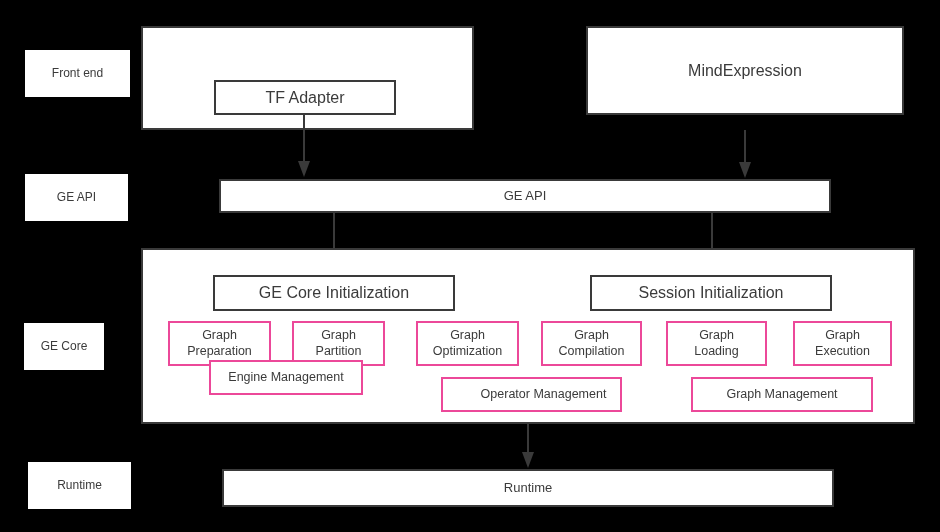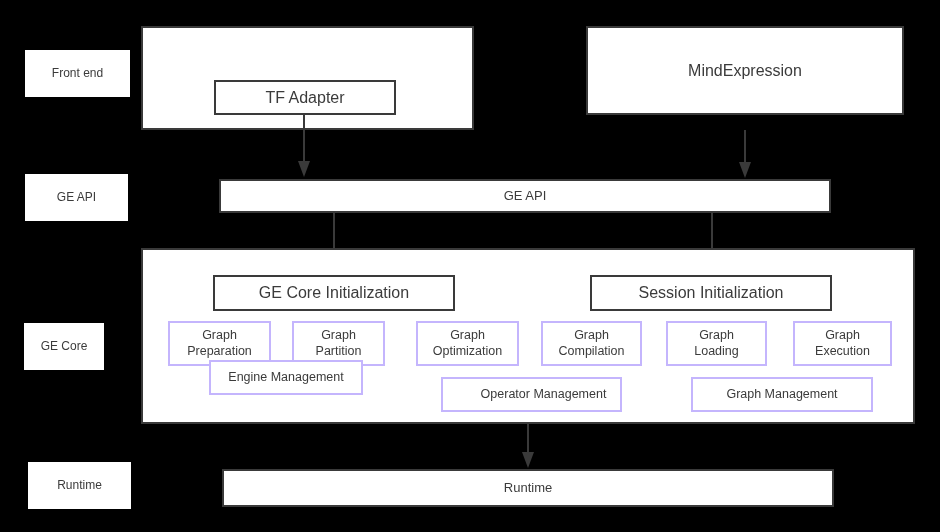--- a/index.html
+++ b/index.html
@@ -34,21 +34,21 @@
   
   .container-box {
     border: 2px solid #3a3a3a;
   }
   
   .node {
     border: 2px solid #3a3a3a;
     font-size: 16px;
   }
   .node-sm {
-    border: 2px solid #c4b5fd;
+    border: 2px solid #ec4899;
     font-size: 12.5px;
   }
   .bar {
     border: 2px solid #3a3a3a;
     font-size: 13px;
   }
   .panel-title {
     position: absolute;
     color: #3b3b3b;
     font-size: 13.5px;

